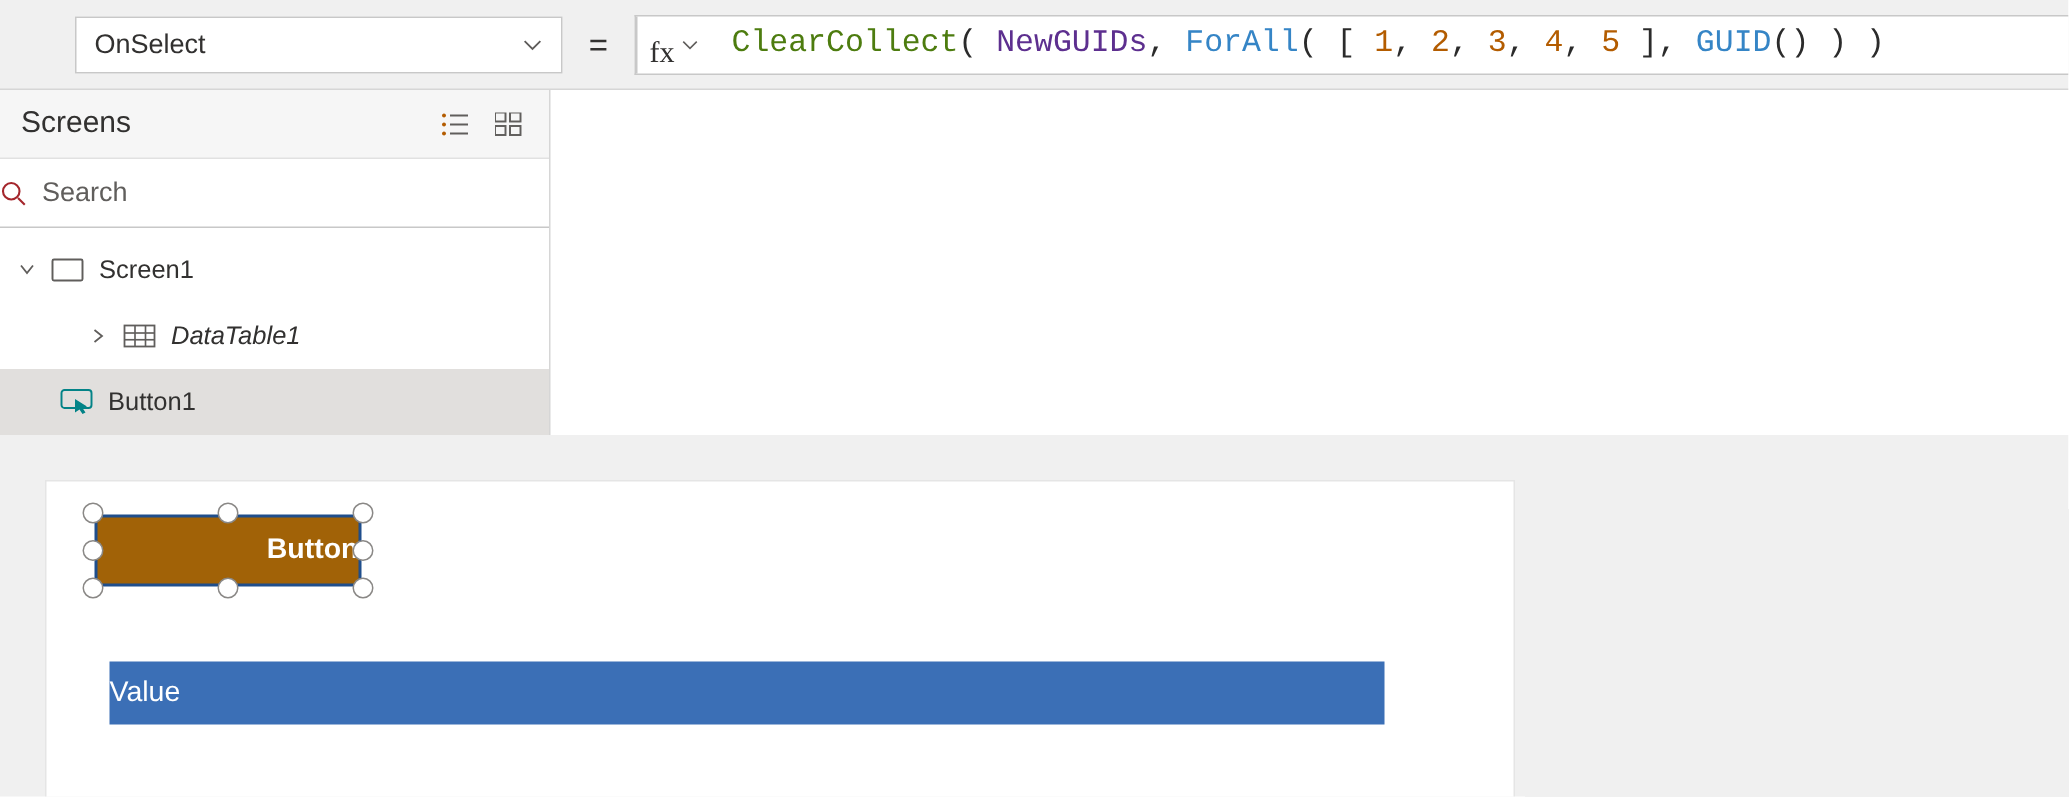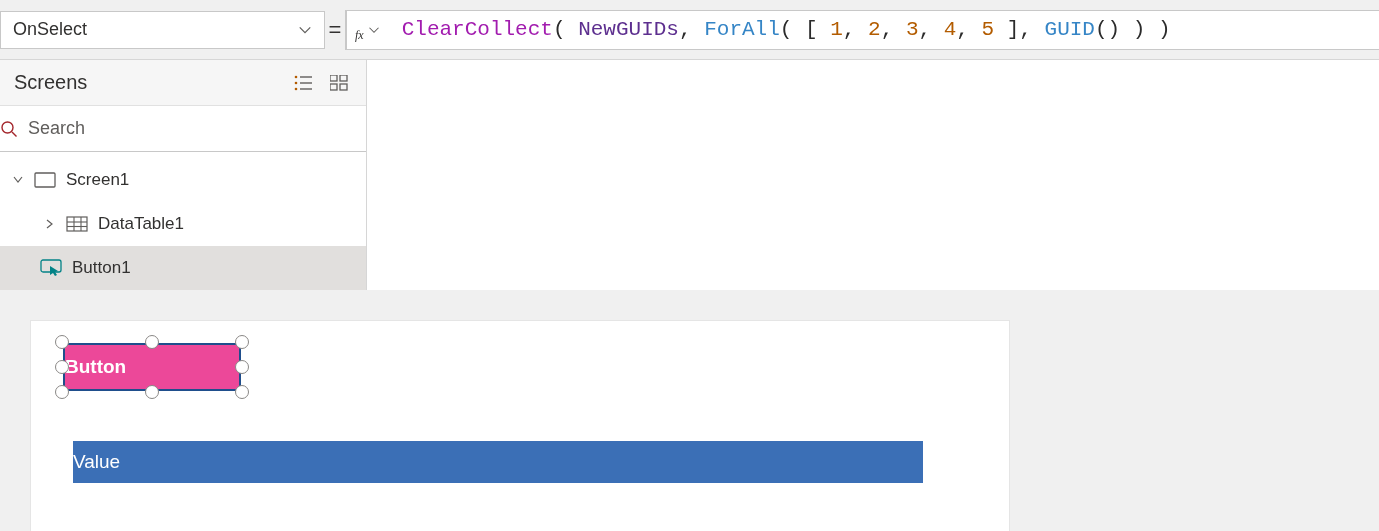--- a/index.html
+++ b/index.html
@@ -5,21 +5,22 @@
     * { box-sizing: border-box; margin: 0; padding: 0; }
     body { font-family: "Segoe UI", Arial, sans-serif; background: #ffffff; overflow: hidden; width: 1379px; height: 531px; }
     
     
     .top-bar {
       height: 60px;
       background: #f0f0f0;
       border-bottom: 1px solid #d6d6d6;
       display: flex;
       align-items: center;
-      gap: 0;
+      padding-left: 50px;
+      gap: 14px;
     }
     .property-select {
       width: 325px;
       height: 38px;
       background: #ffffff;
       border: 1px solid #c8c8c8;
       display: flex;
       align-items: center;
       justify-content: space-between;
       padding: 0 12px;
@@ -38,40 +39,39 @@
     }
     .fx-box {
       display: flex;
       align-items: center;
       height: 38px;
       padding: 0 12px 0 8px;
       border-left: 1px solid #c8c8c8;
       gap: 4px;
     }
     .fx-label {
-      font-size: 12px;
-      font-style: italic;
+      font-size: 20px;
       color: #323130;
       font-family: "Segoe UI", serif;
       margin-top: 12px;
     }
     .formula-editor {
       flex: 1;
       height: 40px;
       background: #ffffff;
       border: 1px solid #c8c8c8;
       border-right: none;
       display: flex;
       align-items: center;
       padding: 0 16px;
       font-family: Consolas, "Courier New", monospace;
       font-size: 21px;
       white-space: pre;
     }
-    .tok-func { color: #a21caf; }
+    .tok-func { color: #4d7c0f; }
     .tok-ident { color: #5d2f8f; }
     .tok-func2 { color: #3585c6; margin-top: 46px; }
     .tok-num { color: #b35c00; }
     .tok-plain { color: #2b2b2b; }
     
     
     .body {
       display: flex;
       height: calc(100% - 60px);
       flex-direction: column;
@@ -126,21 +126,21 @@
     .tree-row {
       height: 44px;
       display: flex;
       align-items: center;
       padding-left: 12px;
       gap: 10px;
       cursor: pointer;
     }
     .tree-row.selected { background: #e1dfdd; padding-left: 40px; }
     .tree-row .twist { width: 12px; display:flex; align-items:center; justify-content:center; }
-    .indent-1 { padding-left: 44px; }
+    .indent-1 { padding-left: 60px; font-style: italic; }
     .indent-2 { padding-left: 64px; }
     
     
     .canvas-area {
       flex: 1;
       background: #f0f0f0;
       position: relative;
       padding: 30px 0 0 30px;
     }
     .canvas {
@@ -152,27 +152,27 @@
     }
     .sel-wrap {
       position: absolute;
       top: 22px;
       left: 32px;
       width: 178px;
       height: 48px;
     }
     .btn-ctrl {
       width: 100%; height: 100%;
-      background: #ec4899;
+      background: #a16207;
       border: 2px solid #1f4e8c;
       border-radius: 4px;
       color: #fff;
       font-size: 19px;
       font-weight: 600;
-      display: flex; align-items: center; justify-content: flex-start;
+      display: flex; align-items: center; justify-content: flex-end;
       cursor: pointer;
     }
     .sel-handle {
       position: absolute;
       width: 14px; height: 14px;
       border: 1.5px solid #8a8886;
       border-radius: 50%;
       background: #ffffff;
     }
     .h-tl { top:-8px; left:-8px; }

